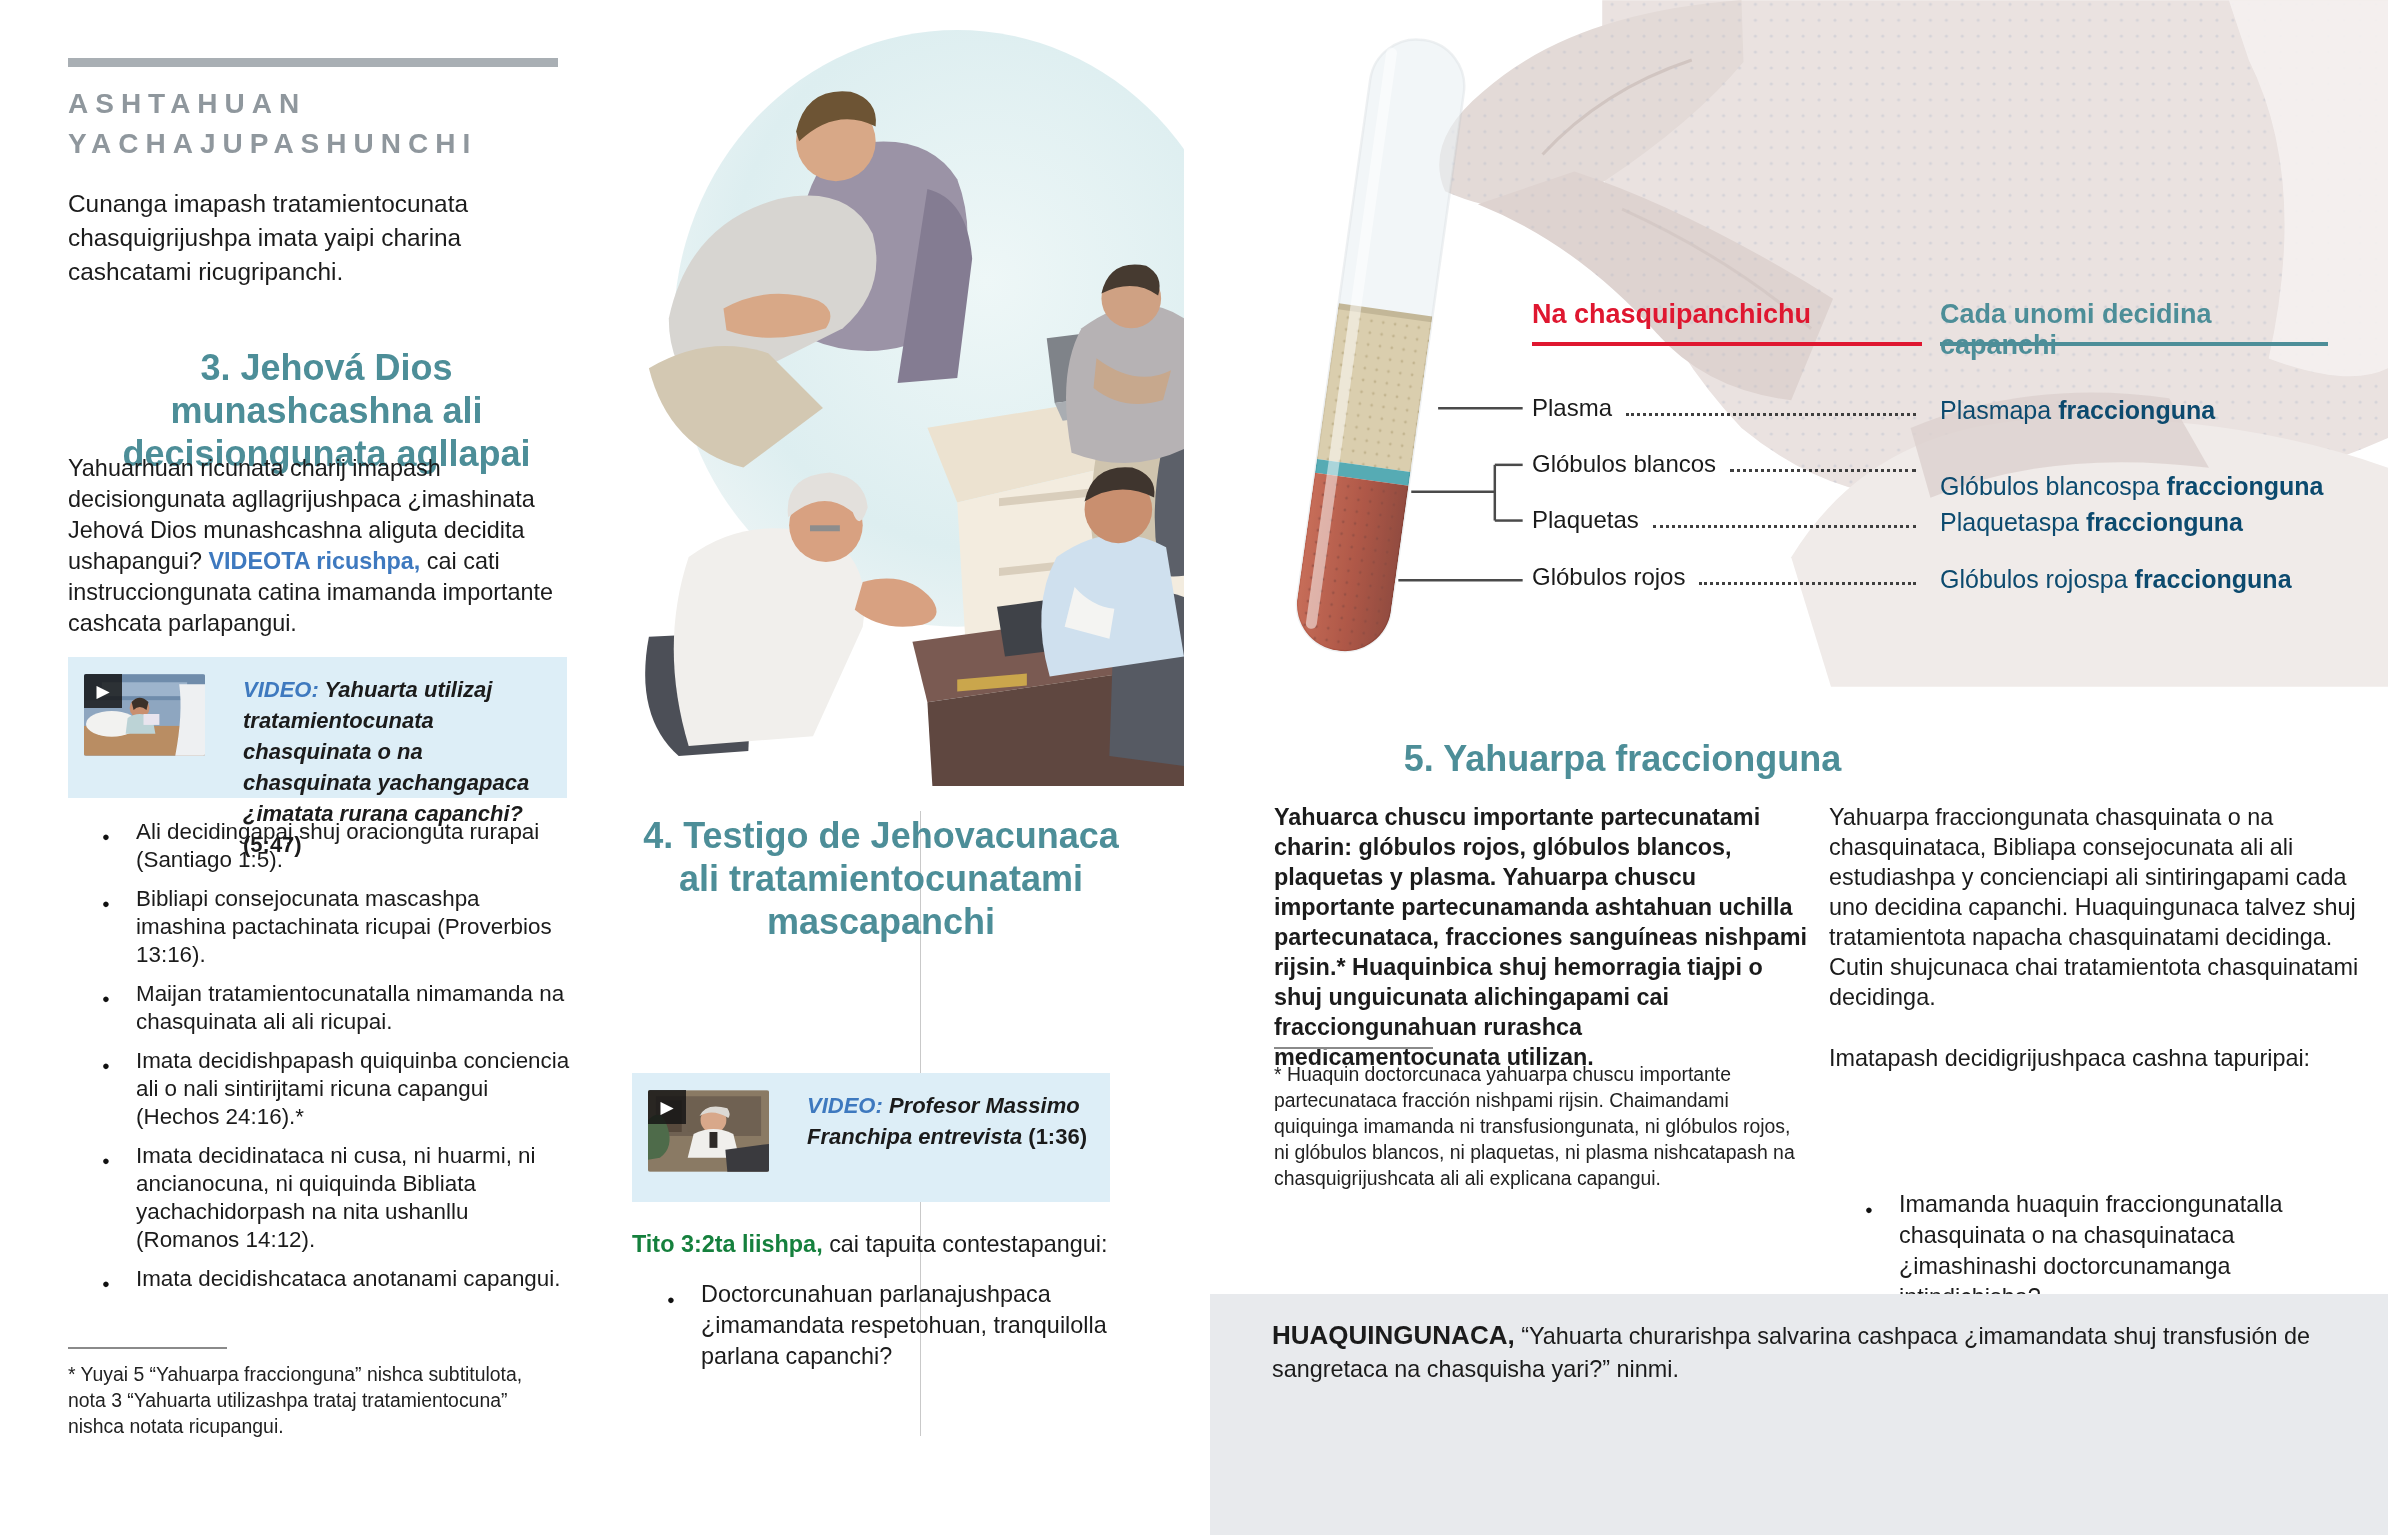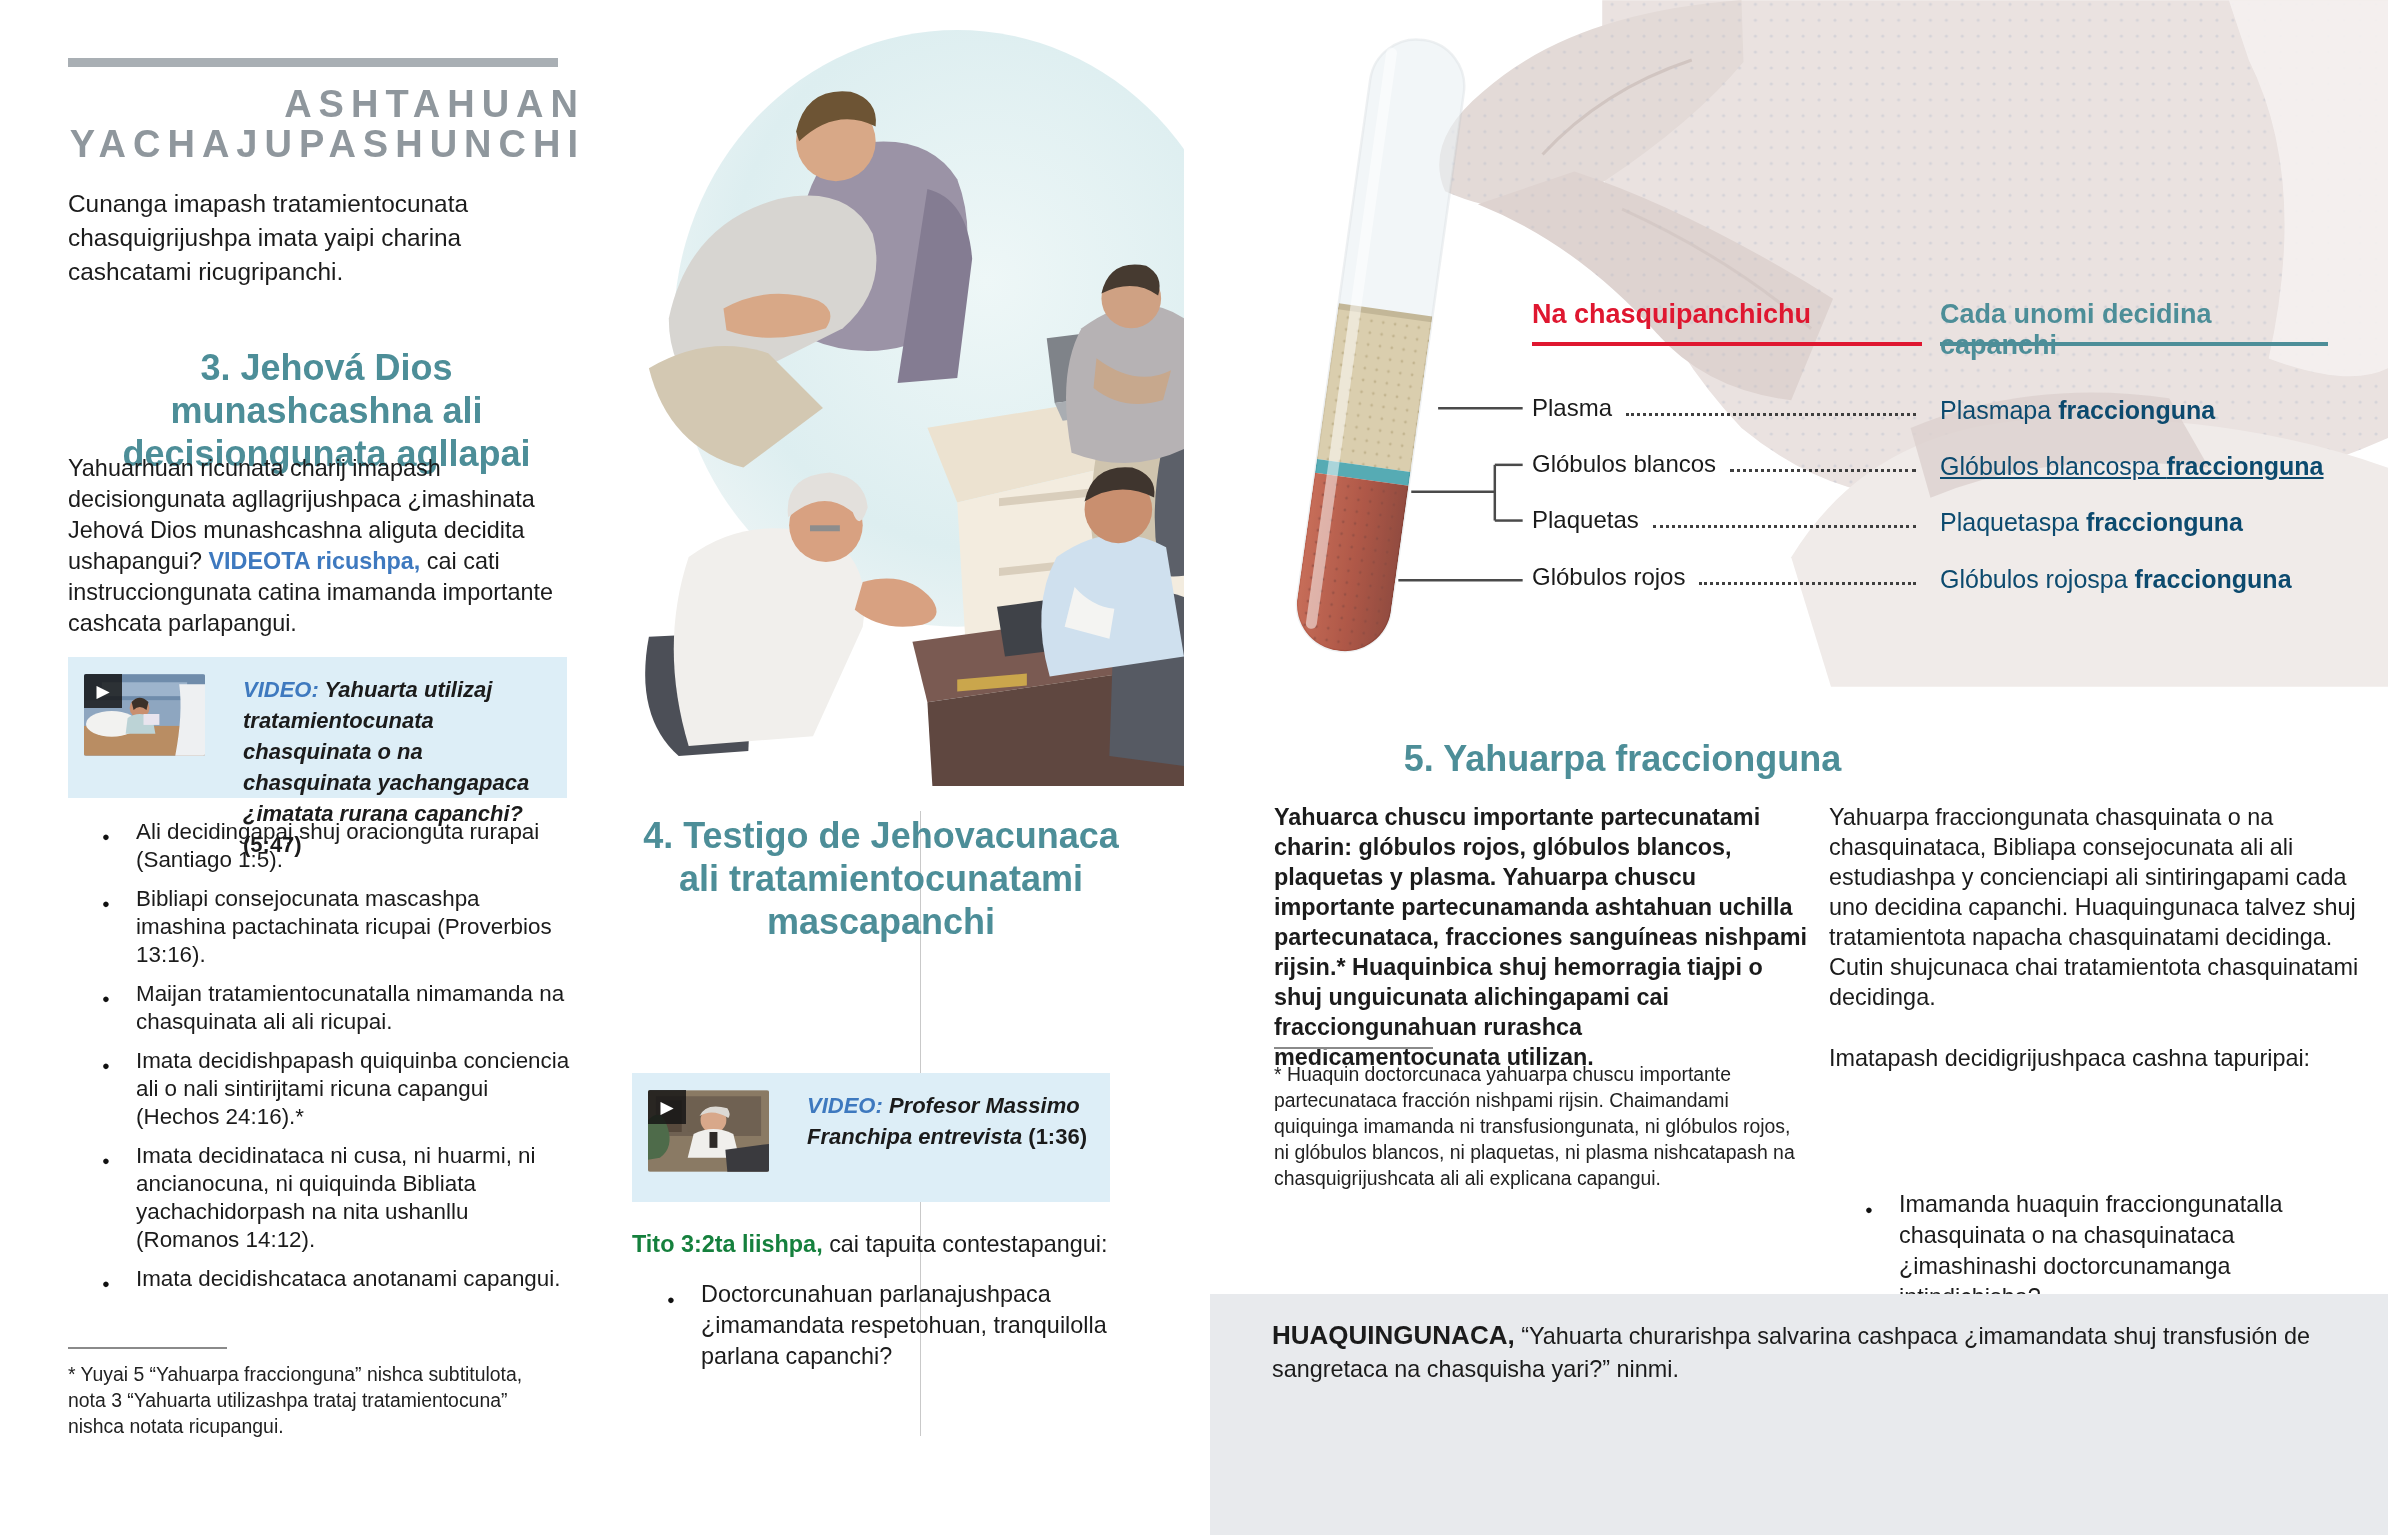--- a/index.html
+++ b/index.html
@@ -2,22 +2,22 @@
 <html><head>
 <meta charset="utf-8">
 <style>
   html,body{margin:0;padding:0;background:#ffffff;}
   #page{position:relative;width:2388px;height:1535px;background:#ffffff;overflow:hidden;
         font-family:"Liberation Sans", sans-serif;color:#1b1b1b;}
   .abs{position:absolute;}
 
   
   .kicker-bar{left:68px;top:58px;width:490px;height:9px;background:#a9afb4;}
-  .kicker{left:68px;top:84px;width:517px;font-size:38px;font-weight:bold;color:#8f979d;
-          letter-spacing:7px;line-height:40px;text-align:right;}
+  .kicker{left:68px;top:84px;width:517px;font-size:28px;font-weight:bold;color:#8f979d;
+          letter-spacing:7px;line-height:40px;}
   .intro{left:68px;top:187px;width:498px;font-size:24.4px;line-height:34px;}
   .h-teal{font-weight:bold;color:#4d8e98;text-align:center;}
   .h3{left:68px;top:346px;width:517px;font-size:36px;line-height:43px;}
   .p3{left:68px;top:453px;width:502px;font-size:23.4px;line-height:31px;}
   .link-blue{color:#3e79bf;font-weight:bold;}
   .videobox{background:#ddeef7;display:flex;align-items:flex-start;}
   .vb1{left:68px;top:657px;width:499px;height:141px;padding:0;}
   .vb2{left:632px;top:1073px;width:478px;height:129px;}
   .vb-inner{display:flex;padding:17px 16px;}
   .thumb{position:relative;width:121px;height:82px;flex:0 0 auto;overflow:hidden;border-radius:2px;}
@@ -273,21 +273,21 @@
       <span class="leader"></span>
   </div>
   <div class="abs diag-right" style="top:396px;">
     <span>Plasmapa </span><b>fraccionguna</b>
   </div>
 
   <div class="abs diag-row" style="top:450px;">
     <span>Glóbulos blancos</span>
       <span class="leader"></span>
   </div>
-  <div class="abs diag-right" style="top:452px;text-decoration:underline;">
+  <div class="abs diag-right" style="top:472px;">
     <span>Glóbulos blancospa </span><b>fraccionguna</b>
   </div>
 
   <div class="abs diag-row" style="top:506px;">
     <span>Plaquetas</span>
       <span class="leader"></span>
   </div>
   <div class="abs diag-right" style="top:508px;">
     <span>Plaquetaspa </span><b>fraccionguna</b>
   </div>

